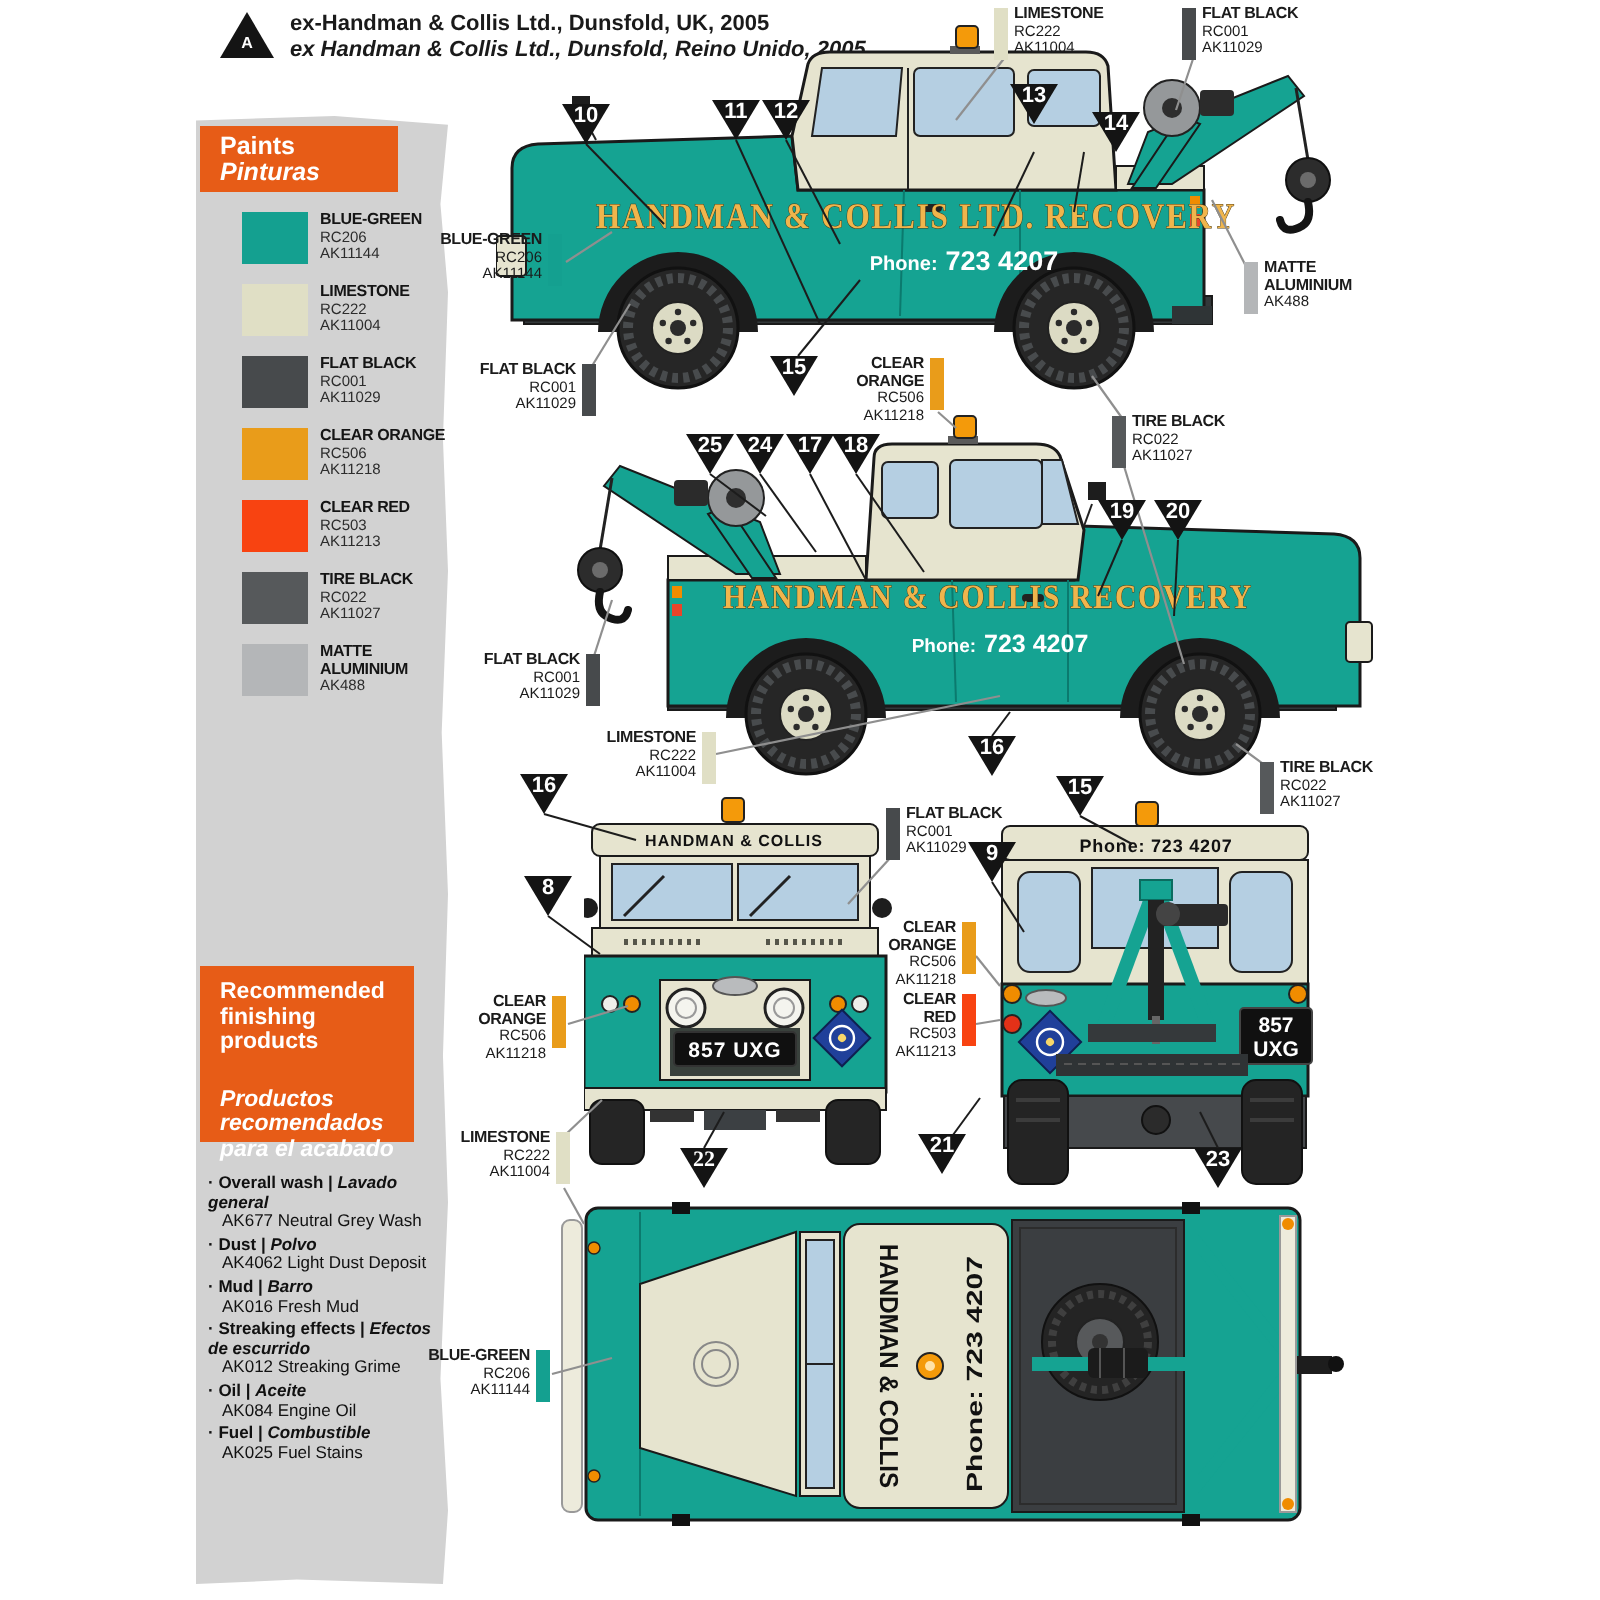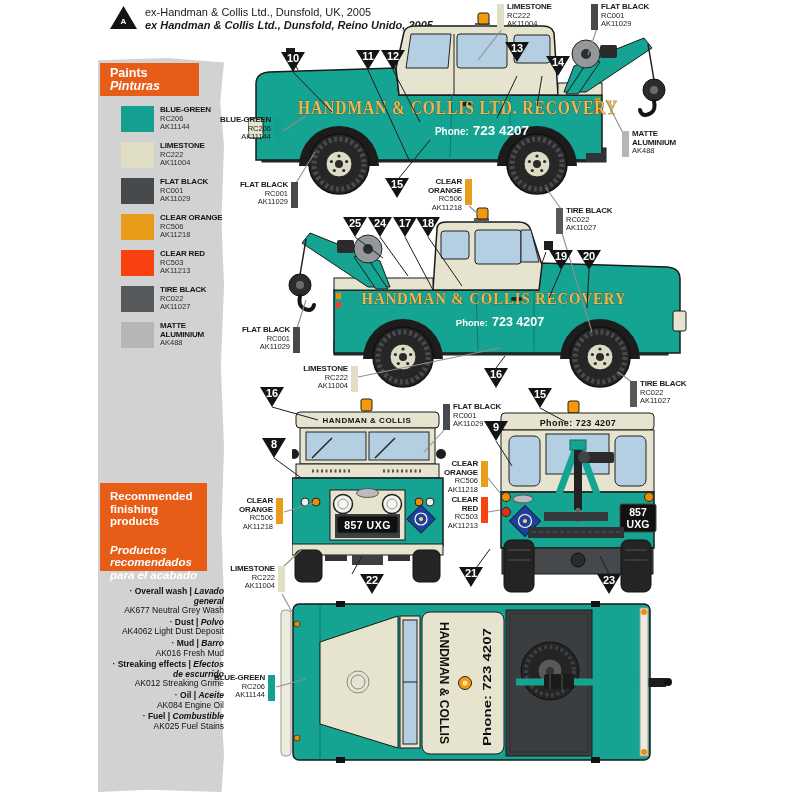--- a/index.html
+++ b/index.html
@@ -8,40 +8,40 @@
 
   
   #sidebar{position:absolute;left:98px;top:58px;width:126px;height:734px;background:#d2d2d2;
     clip-path:polygon(0 .3%,55% 0,100% .6%,97% 6%,100% 12%,98% 22%,100% 31%,97.5% 42%,100% 53%,98% 64%,100% 74%,97% 86%,100% 95%,98% 100%,40% 99.7%,0 100%);}
 
   
   #header{position:absolute;left:110px;top:6px;display:flex;gap:8px;}
   #hmarker{position:relative;width:27px;height:23px;flex:none;}
   #hmarker .mtri{position:absolute;inset:0;background:#141414;clip-path:polygon(50% 0,100% 100%,0 100%);}
   #hmarker .mA{position:absolute;left:0;right:0;top:11px;text-align:center;color:#fff;font-size:8px;font-weight:700;}
-  #header .t1{font-size:11px;font-weight:400;color:#1a1a1a;line-height:13px;}
+  #header .t1{font-size:11px;font-weight:700;color:#1a1a1a;line-height:13px;}
   #header .t2{font-size:11px;font-weight:700;font-style:italic;color:#1a1a1a;line-height:13px;}
 
   .orange-box{position:absolute;background:#e75c17;color:#fff;padding:7px 9px 6px 10px;box-sizing:border-box;}
   #paints-panel{left:100px;top:63px;width:99px;height:33px;padding-top:4px;}
   #paints-panel .ob-title{font-size:12.5px;font-weight:700;line-height:13px;}
   #paints-panel .ob-sub{font-size:12.5px;font-weight:700;font-style:italic;line-height:13px;}
   #finishing-panel{left:100px;top:483px;width:107px;height:88px;}
   #finishing-panel .ob-title{font-size:11.5px;font-weight:700;line-height:12.5px;}
   #finishing-panel .ob-sub{font-size:11.5px;font-weight:700;font-style:italic;line-height:12.5px;margin-top:16px;}
 
   #paint-list{position:absolute;left:121px;top:106px;width:102px;display:flex;flex-direction:column;gap:9px;}
   .pitem{display:flex;gap:6px;height:27px;}
   .swatch{width:33px;height:26px;flex:none;}
   .pit{padding-top:0;}
   .pi-name{font-size:8px;font-weight:700;line-height:8.5px;letter-spacing:-.2px;color:#151515;}
   .pi-rc,.pi-ak{font-size:7.5px;line-height:8.5px;color:#2c2c2c;}
 
   #finishing-list{position:absolute;left:104px;top:587px;width:120px;}
-  .fitem{font-size:8.5px;line-height:9.6px;margin-bottom:2px;color:#111;text-align:right;}
+  .fitem{font-size:8.5px;line-height:9.6px;margin-bottom:2px;color:#111;}
   .fen{font-weight:700;}
   .fes{font-weight:700;font-style:italic;}
   .fprod{padding-left:7px;}
 
   
   .callout{position:absolute;width:24px;height:20px;}
   .callout .tri{position:absolute;inset:0;background:#141414;clip-path:polygon(0 0,100% 0,50% 100%);}
   .callout .cnum{position:absolute;top:0;left:0;right:0;text-align:center;font-size:11px;font-weight:700;color:#fff;}
 
   
@@ -518,21 +518,21 @@
     <span class="cnum">16</span>
   </div>
       <div class="callout" style="left: 262px; top: 438px;">
     <div class="tri"></div>
     <span class="cnum">8</span>
   </div>
       <div class="callout" style="left: 484px; top: 421px;">
     <div class="tri"></div>
     <span class="cnum">9</span>
   </div>
-      <div class="callout" style="left: 360px; top: 574px;">
+      <div class="callout" style="left: 340px; top: 574px; font-family: Liberation Serif, serif;">
     <div class="tri"></div>
     <span class="cnum">22</span>
   </div>
       <div class="callout" style="left: 459px; top: 555px; margin-top: 12px;">
     <div class="tri"></div>
     <span class="cnum">21</span>
   </div>
       <div class="callout" style="left: 597px; top: 574px;">
     <div class="tri"></div>
     <span class="cnum">23</span>

